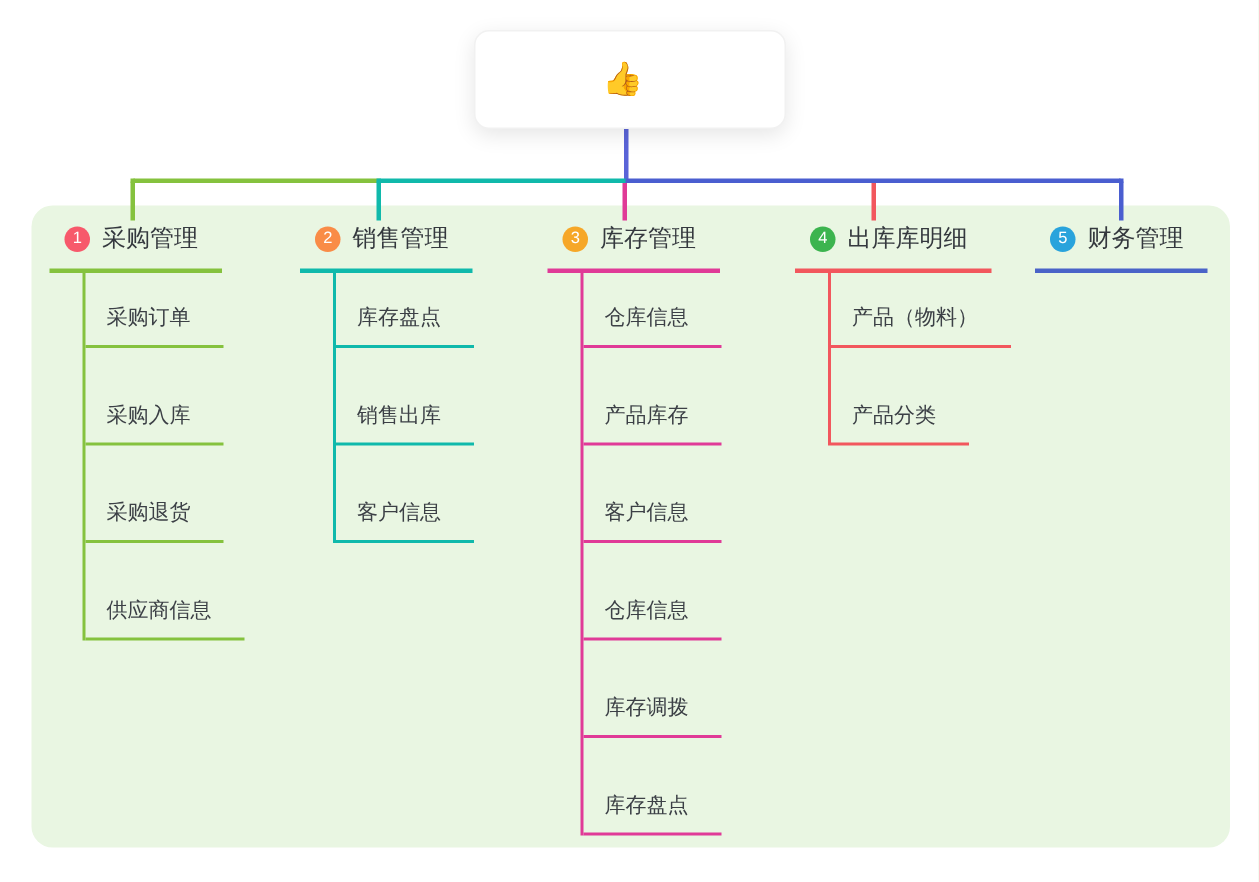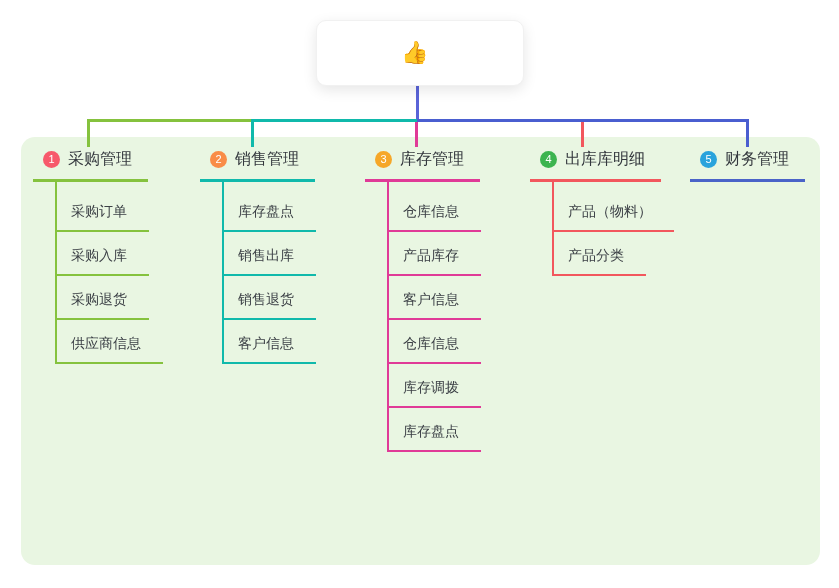--- a/index.html
+++ b/index.html
@@ -33,21 +33,21 @@
     font-size:16px;color:#34383e;white-space:nowrap;
   }
   .badge{
     width:17px;height:17px;border-radius:50%;background:var(--badge);
     color:#fff;font-size:11px;line-height:17px;text-align:center;
     margin-right:8px;flex:0 0 auto;
   }
   .children{
     margin-left:22px;border-left:2px solid var(--c);
   }
-  .child{height:44px;display:flex;align-items:flex-end;}
+  .child{height:65px;display:flex;align-items:flex-end;}
   .child:first-child{height:50px;}
   .child-label{
     padding:0 22px 9px 14px;border-bottom:2px solid var(--c);
     font-size:14px;line-height:20px;color:#3c4046;white-space:nowrap;
   }
   
   .root-drop   {left:416px;top:84px; width:3px;height:38px;background:#5a64d8;}
   .bus-green   {left:87px; top:119px;width:166px;height:3px;background:#85c23e;border-radius:3px 0 0 0;}
   .bus-teal    {left:251px;top:119px;width:167px;height:3px;background:#10b9ab;border-radius:3px 0 0 0;}
   .bus-blue    {left:417px;top:119px;width:332px;height:3px;background:#4a5ed0;border-radius:0 3px 0 0;}
@@ -103,23 +103,20 @@
     <span>销售管理</span>
   </div>
   <div class="children">
     <div class="child">
         <span class="child-label">库存盘点</span>
       </div>
     <div class="child">
         <span class="child-label">销售出库</span>
       </div>
     <div class="child">
-        <span class="child-label">销售退货</span>
-      </div>
-    <div class="child">
         <span class="child-label">客户信息</span>
       </div>
   </div>
 </div>
 
 <div class="branch b3">
   <div class="branch-header">
     <span class="badge">3</span>
     <span>库存管理</span>
   </div>

